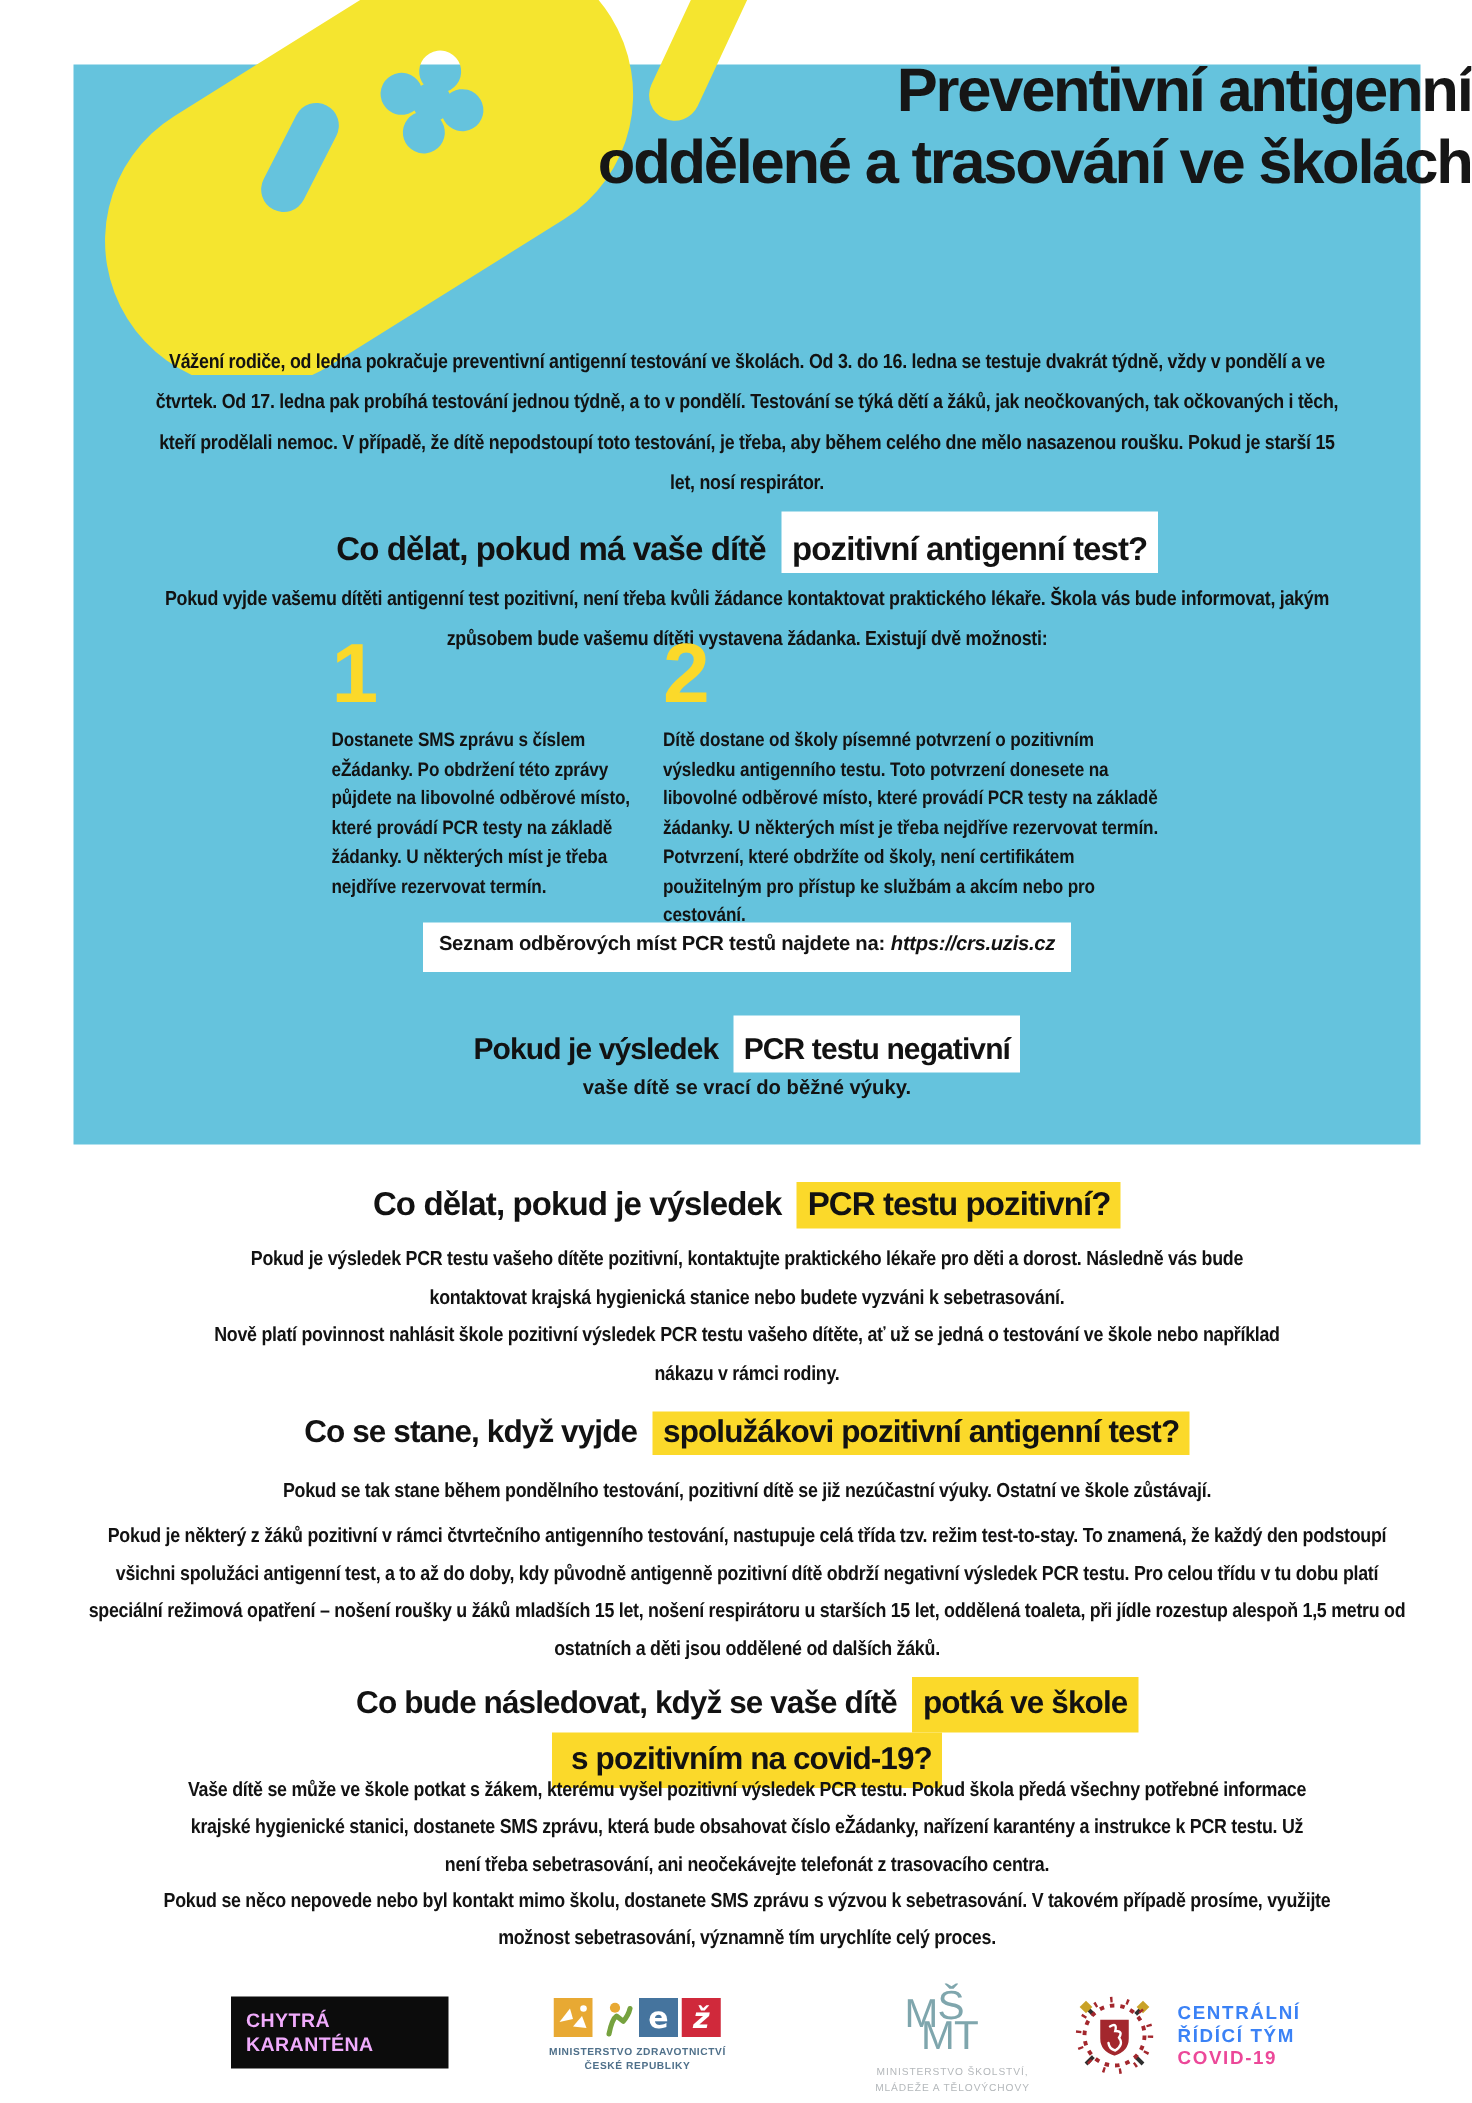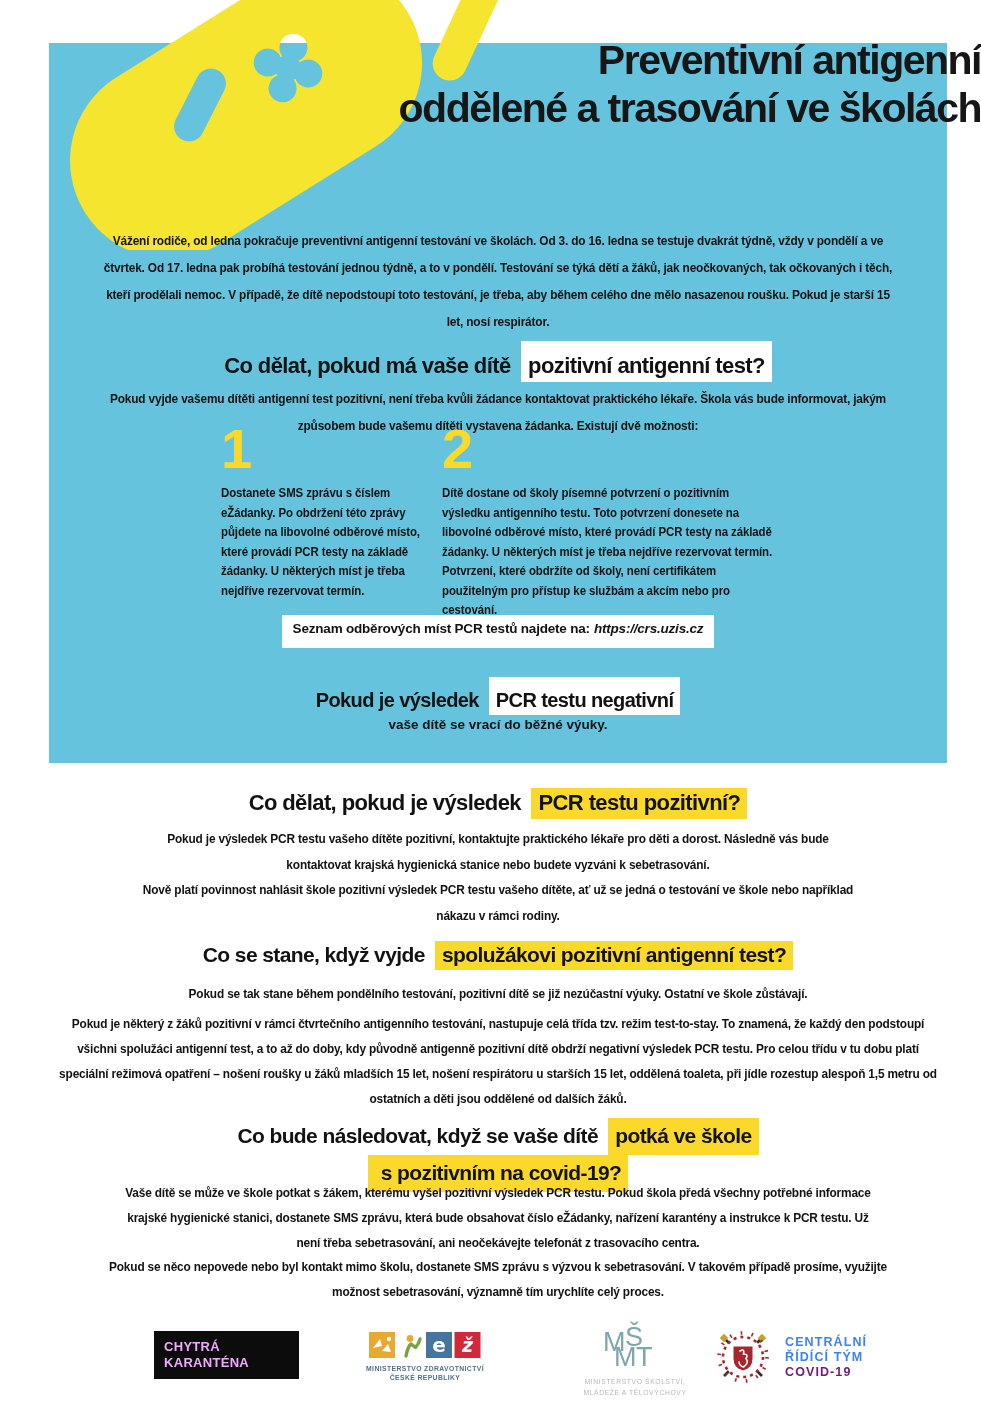--- a/index.html
+++ b/index.html
@@ -53,21 +53,21 @@
   .mz{position:absolute;left:350px;top:1331px;width:150px;text-align:center;z-index:2;}
   .mz svg{display:block;margin:0 auto;}
   .mz .cap{font-size:6.8px;line-height:9px;color:#4f708a;letter-spacing:0.4px;margin-top:5px;font-weight:bold;}
   .msmt{position:absolute;left:555px;top:1329px;width:160px;text-align:center;z-index:2;}
   .msmt-letters{position:relative;width:64px;height:46px;margin:0 auto;color:#7fa6ad;font-size:27px;line-height:27px;}
   .msmt-letters span{position:absolute;}
   .msmt .cap{font-size:6.8px;line-height:9px;color:#b4b8bb;letter-spacing:0.6px;margin-top:2px;}
   .crt{position:absolute;left:713px;top:1327px;z-index:2;display:flex;align-items:center;}
   .crt-text{margin-left:12px;}
   .crt-text div{font-size:12.5px;line-height:15px;font-weight:bold;letter-spacing:1.1px;color:#3b82f6;}
-  .crt-text .covid{color:#701a75;}
+  .crt-text .covid{color:#ec4899;}
 </style>
 </head>
 <body>
 
 <div class="page">
 
   <div class="blue-box"></div>
 
   <svg class="megaphone" width="470" height="250" viewBox="0 0 470 250">
     <defs>

